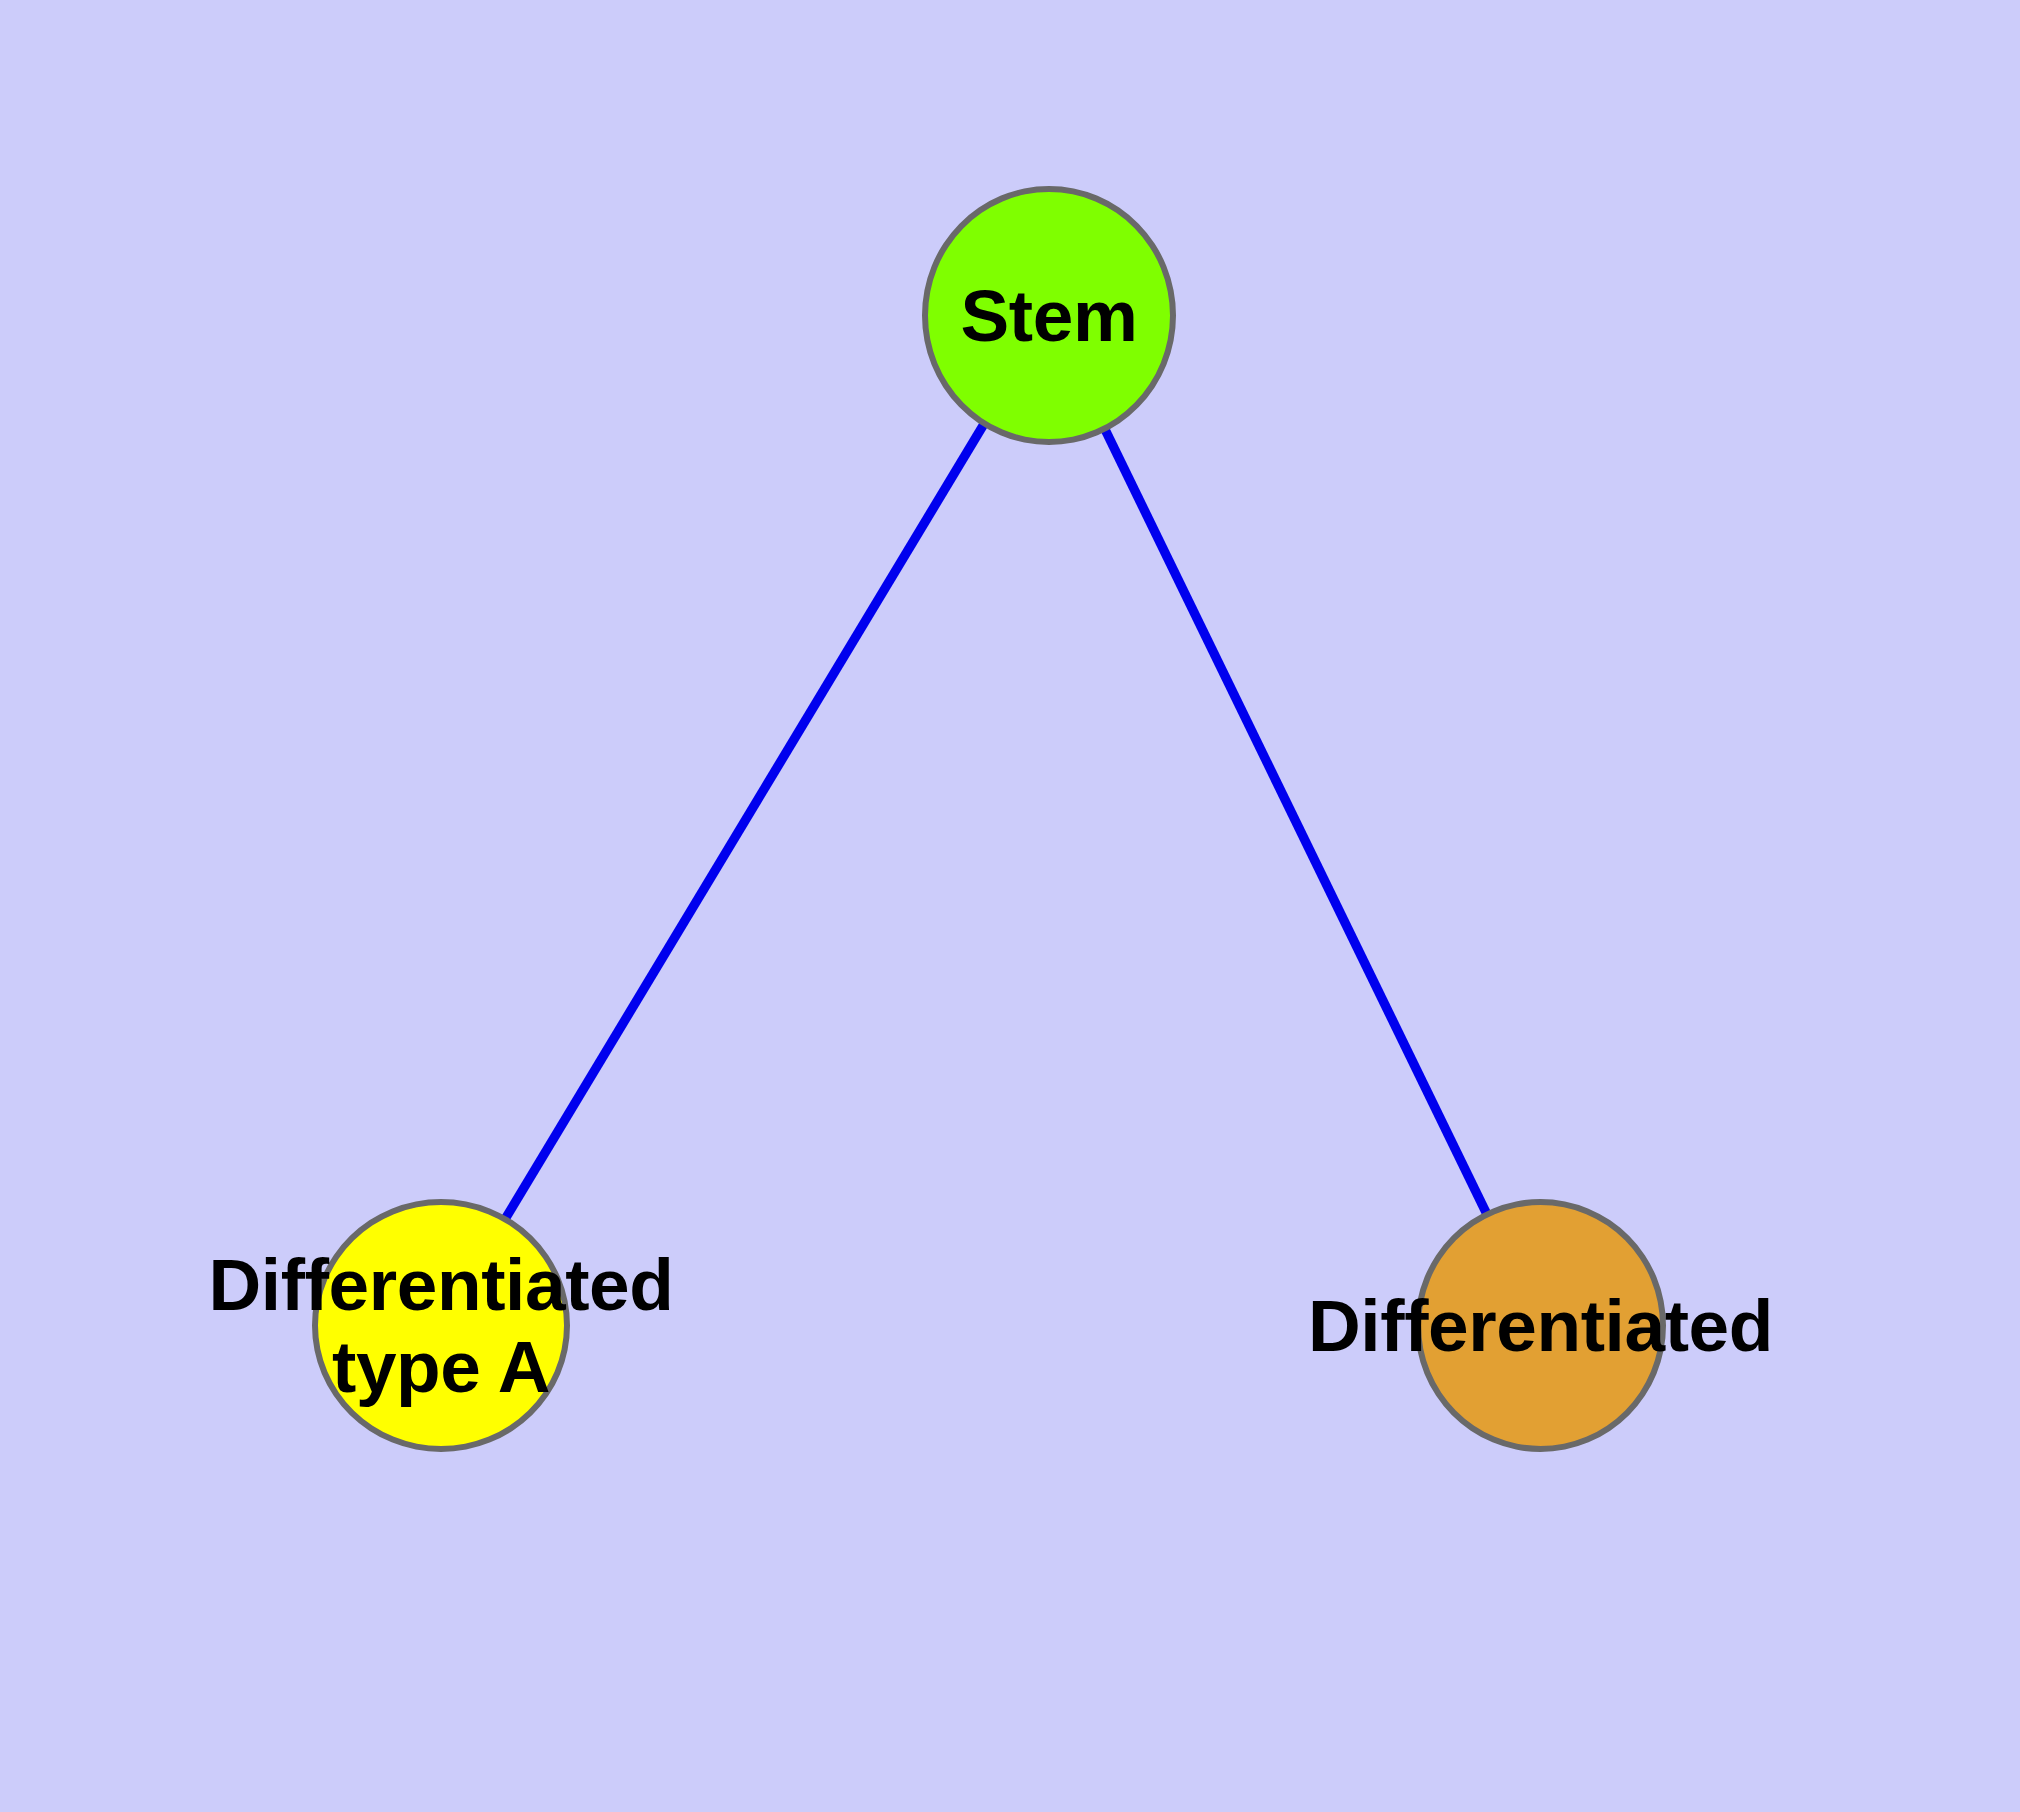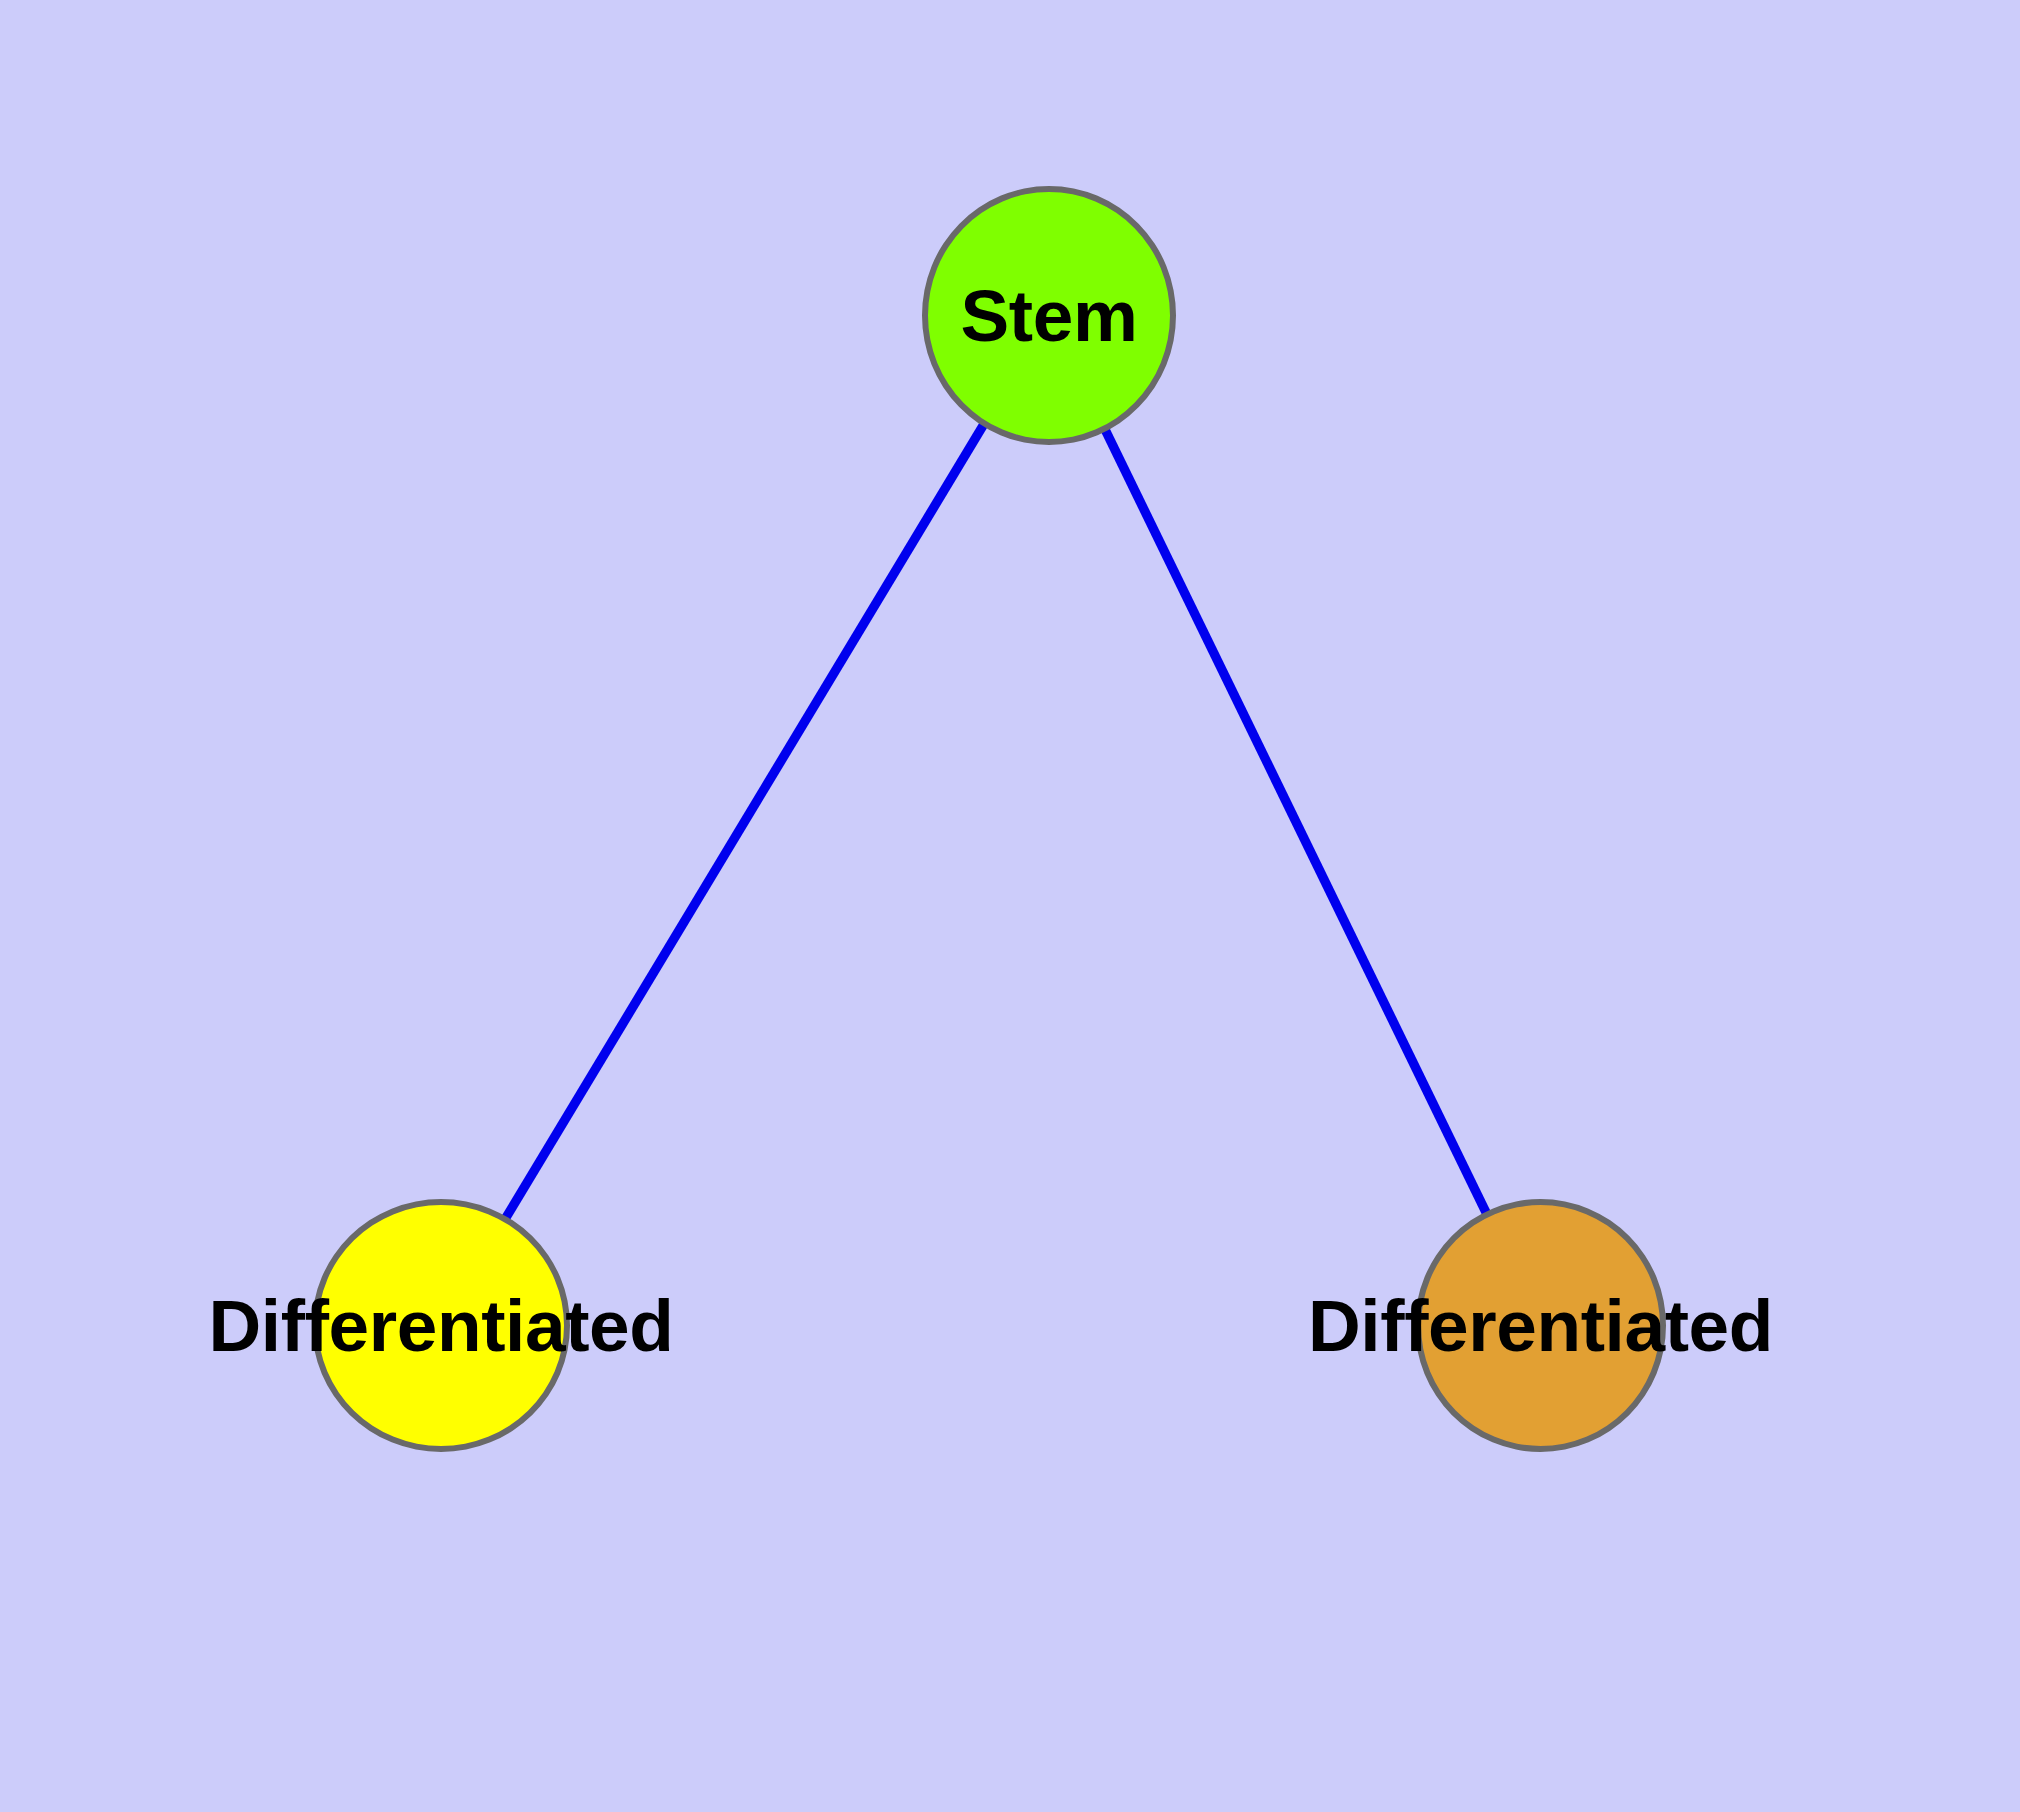--- a/index.html
+++ b/index.html
@@ -99,21 +99,21 @@
     <line x1="1238" y1="372" x2="1818" y2="1564" stroke="#0000ee" stroke-width="11" stroke-linecap="butt"></line>
   </svg>
 
   <div class="node" id="node-stem">
     <span class="node-circle" style="background: rgb(127, 255, 0); border-color: rgb(105, 105, 105);"></span>
     <span class="node-label" style="color: rgb(0, 0, 0);">Stem</span>
   </div>
 
   <div class="node" id="node-diff-a">
     <span class="node-circle" style="background: rgb(255, 255, 0); border-color: rgb(105, 105, 105);"></span>
-    <span class="node-label" style="color: rgb(0, 0, 0);"><span>Differentiated</span><br></span>
+    <span class="node-label" style="color: rgb(0, 0, 0);"><span>Differentiated</span><br><span>type A</span></span>
   </div>
 
   <div class="node" id="node-diff-b">
     <span class="node-circle" style="background: rgb(226, 160, 51); border-color: rgb(105, 105, 105);"></span>
     <span class="node-label" style="color: rgb(0, 0, 0);"><span>Differentiated</span><br></span>
   </div>
 
 </div>
 
 

